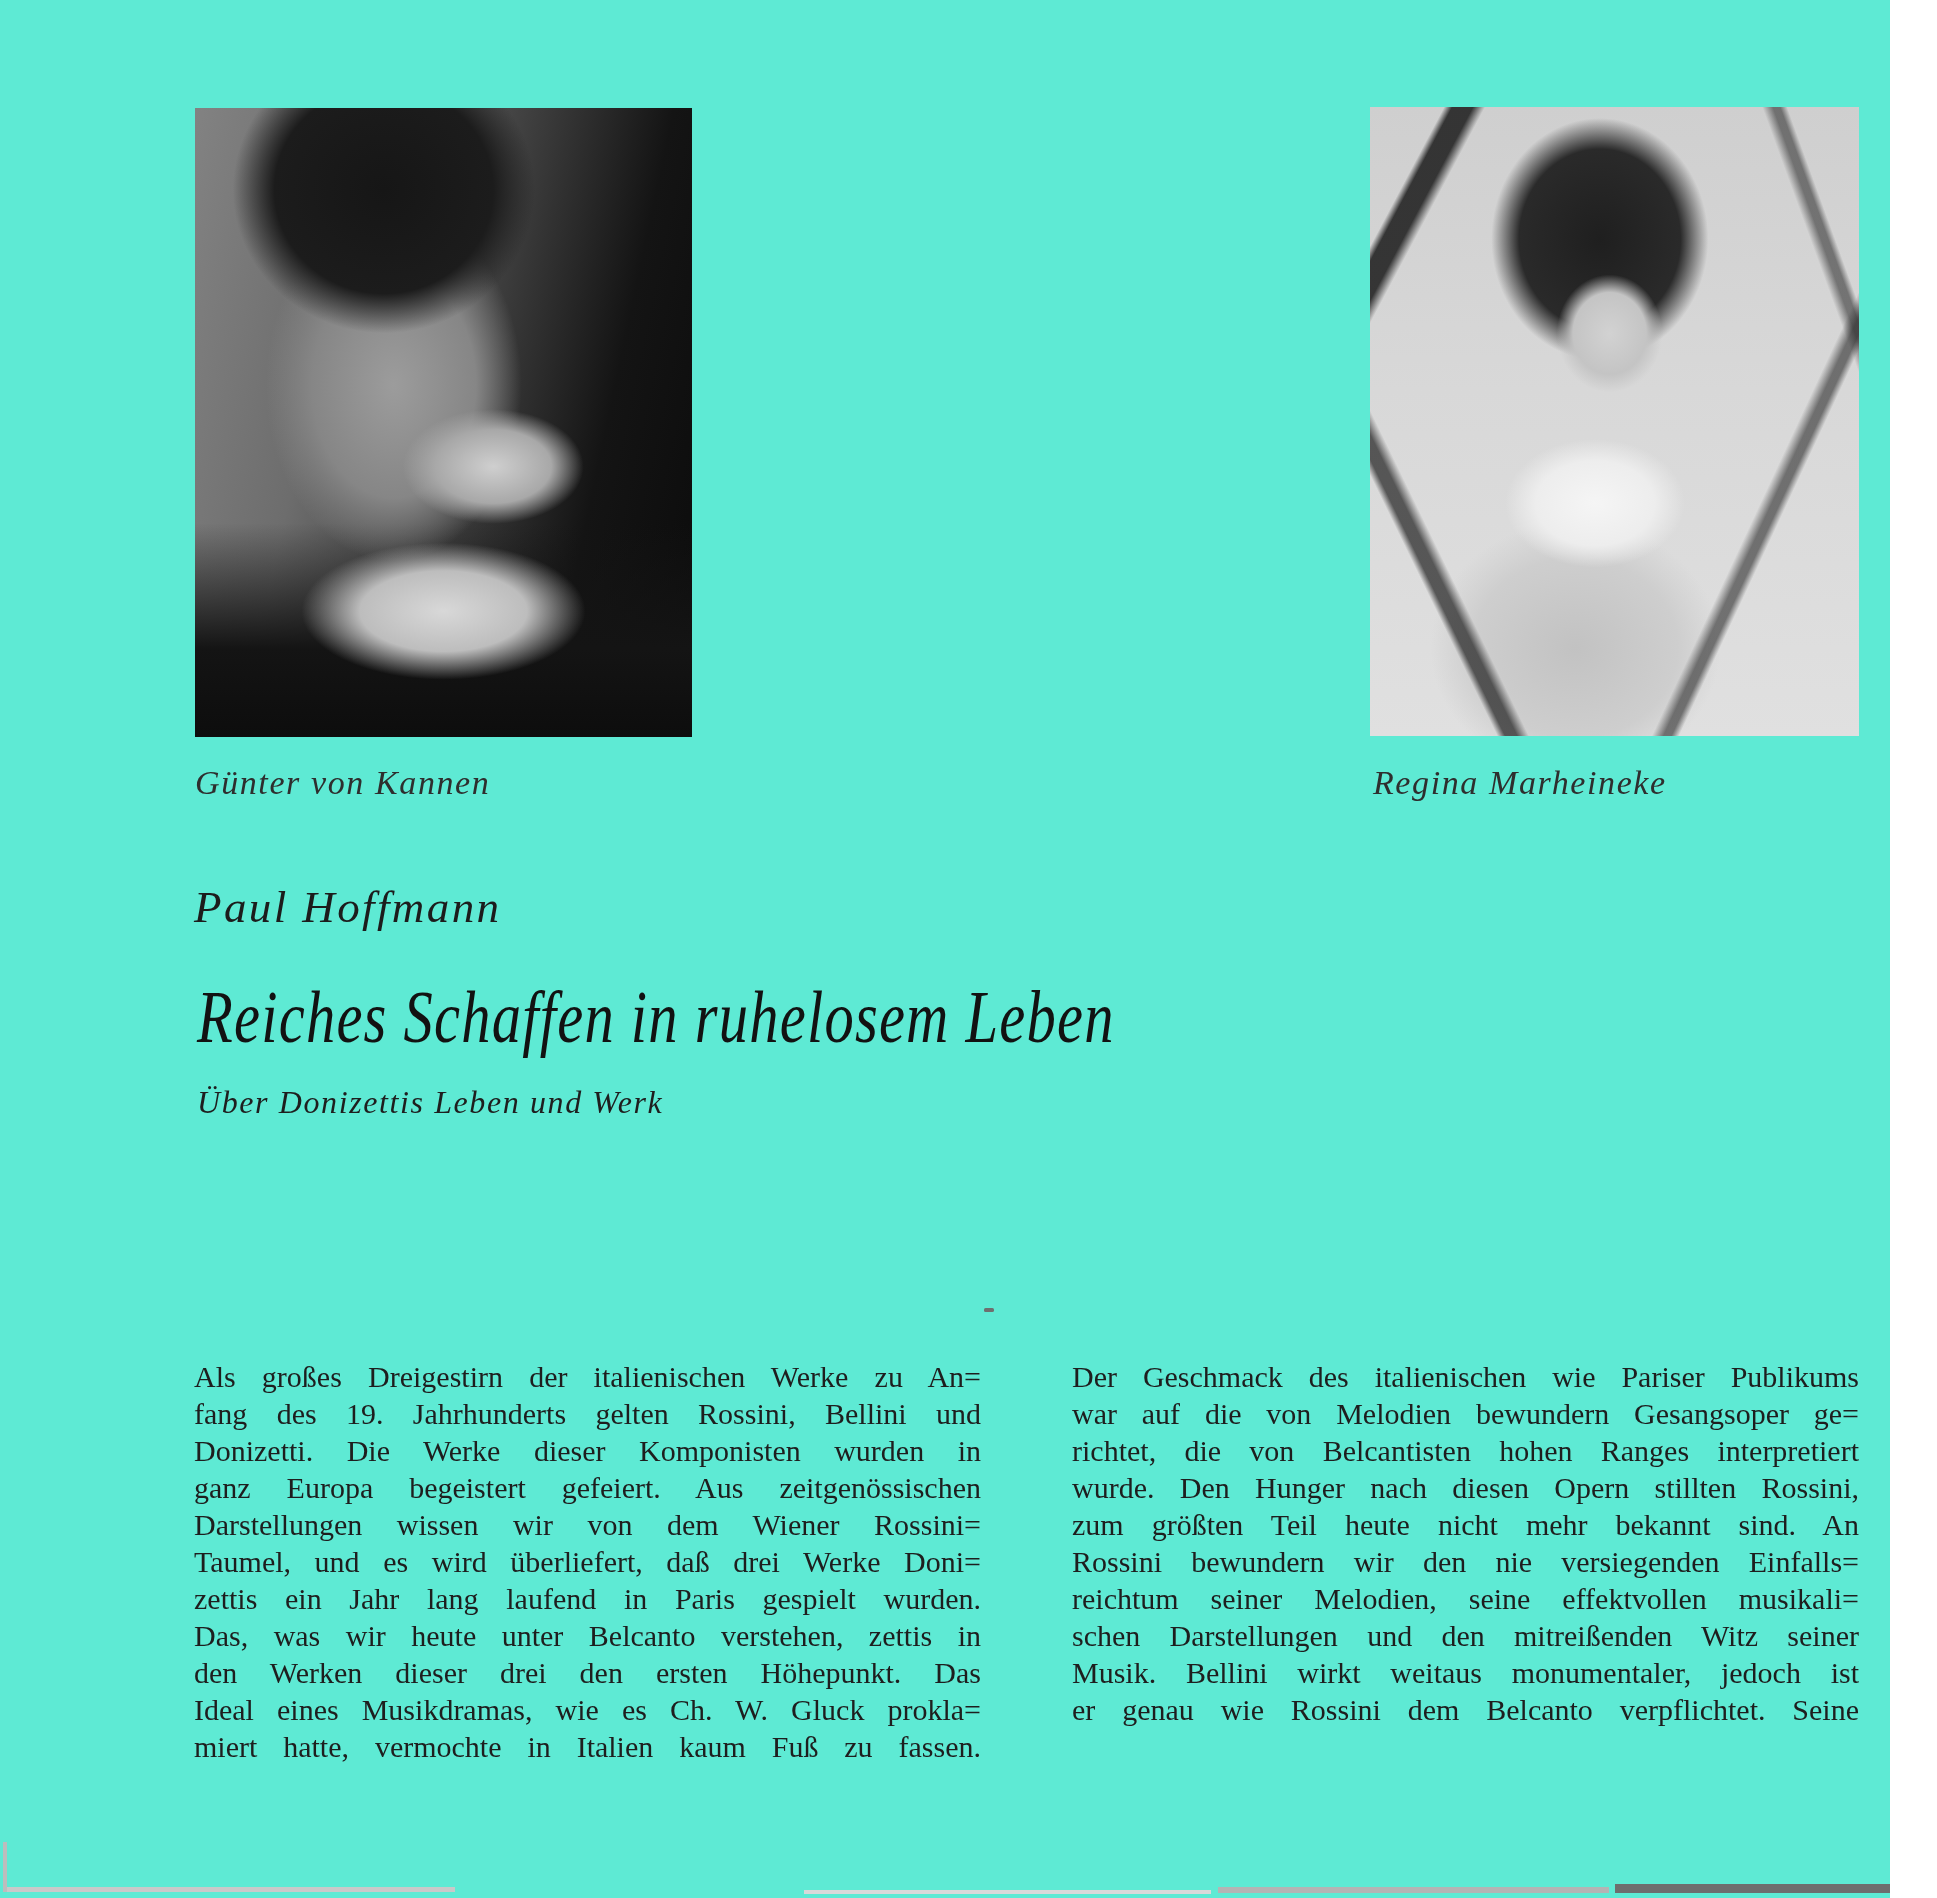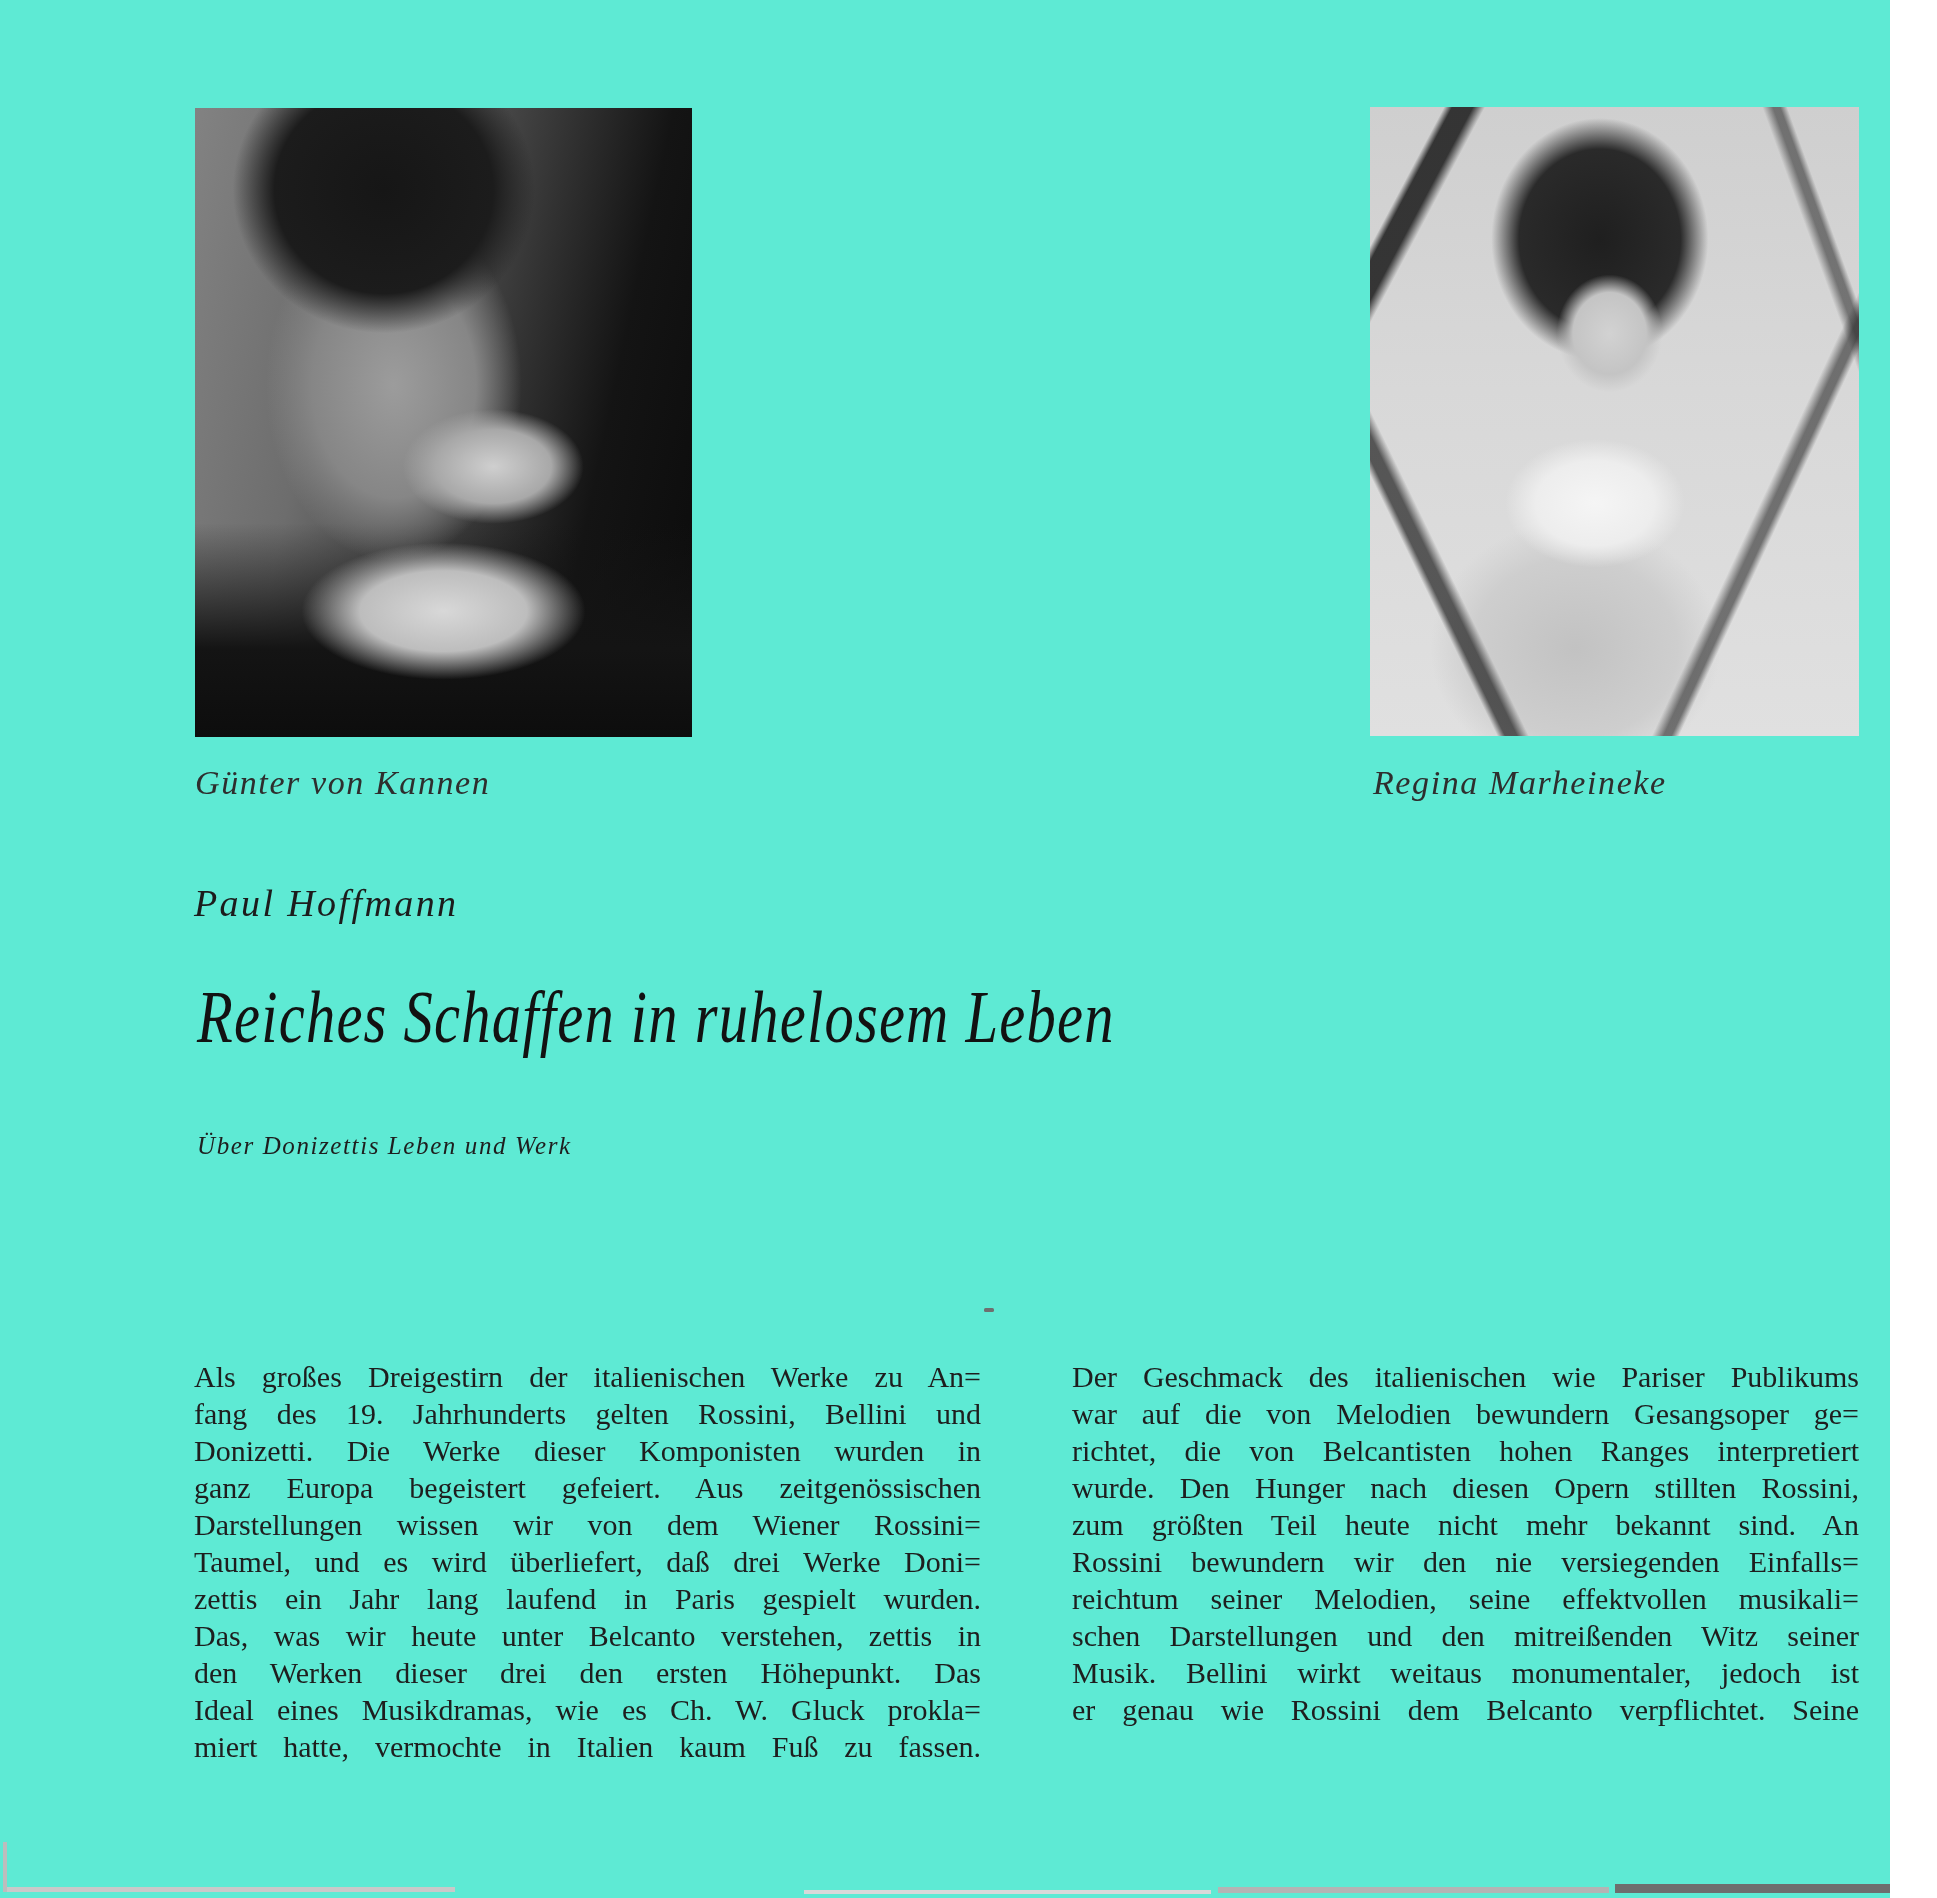--- a/index.html
+++ b/index.html
@@ -51,21 +51,21 @@
     color: #2e2e2e;
     white-space: nowrap;
   }
   .caption-left  { left: 195px; top: 764px; }
   .caption-right { left: 1373px; top: 764px; }
 
   .author {
     position: absolute;
     left: 194px; top: 881px;
     font-style: italic;
-    font-size: 38px;
+    font-size: 45px;
     letter-spacing: 2.4px;
     color: #1c1c1c;
     white-space: nowrap;
   }
 
   .title {
     position: absolute;
     left: 197px; top: 974px;
     margin: 0;
     font-style: italic;
@@ -73,23 +73,23 @@
     font-size: 75px;
     letter-spacing: 1.6px;
     color: #121212;
     white-space: nowrap;
     transform: scaleX(0.78);
     transform-origin: 0 50%;
   }
 
   .subtitle {
     position: absolute;
-    left: 197px; top: 1132px;
+    left: 197px; top: 1084px;
     font-style: italic;
-    font-size: 25px;
+    font-size: 32px;
     letter-spacing: 1.6px;
     color: #1e1e1e;
     white-space: nowrap;
   }
 
   .column {
     position: absolute;
     top: 1358px;
     width: 787px;
     color: #1e1e1e;

